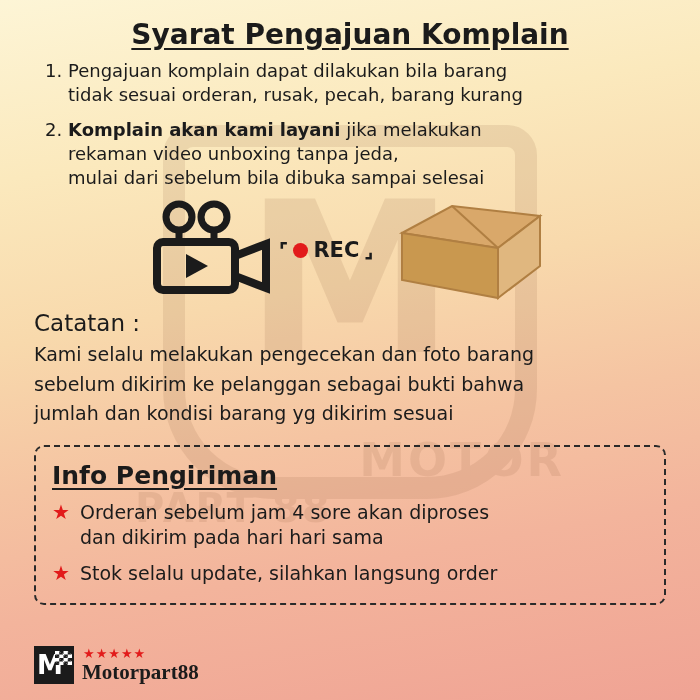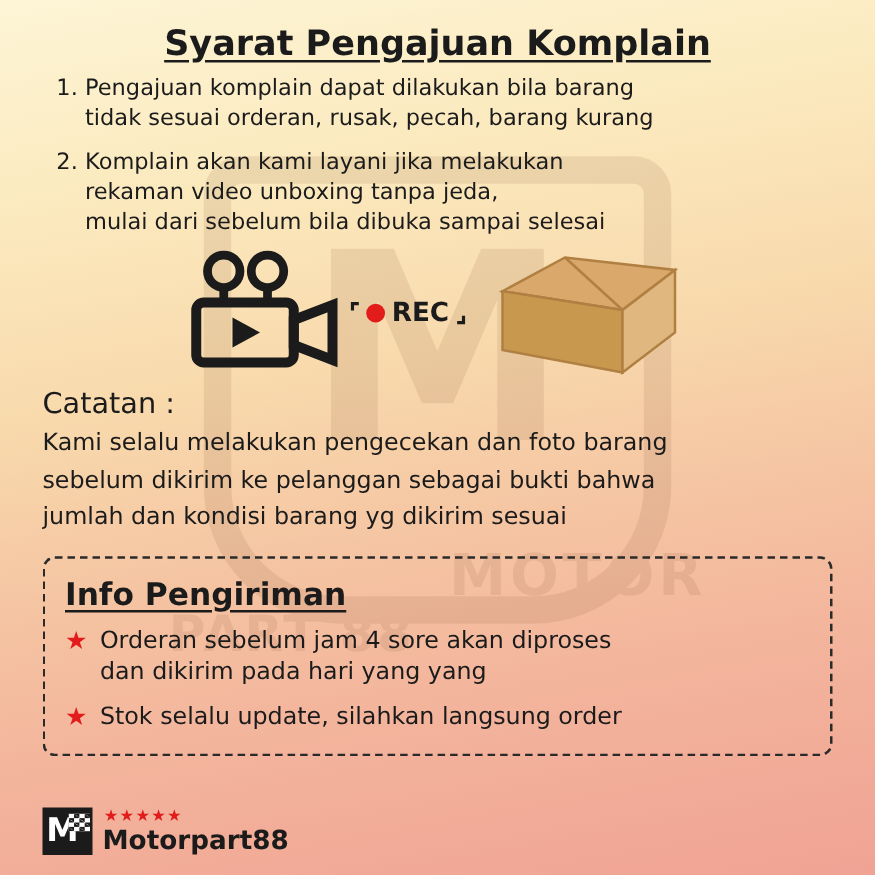--- a/index.html
+++ b/index.html
@@ -100,21 +100,21 @@
     padding-left: 34px;
     list-style: decimal;
     color: #1b1b1b;
   }
   ol.terms > li {
     font-size: 18px;
     line-height: 1.35;
     margin-bottom: 10px;
   }
   ol.terms > li .l2 { display: block; }
-  .bold { font-weight: normal; }
+  .bold { font-weight: bold; }
 
   .icons-row {
     position: relative;
     height: 108px;
     margin-top: 6px;
   }
   .cam-wrap {
     position: absolute;
     left: 118px;
     top: 0;
@@ -237,20 +237,21 @@
     letter-spacing: 1px;
     line-height: 1;
     margin-left: 1px;
     margin-bottom: 2px;
   }
   .brand-name {
     font-weight: bold;
     font-size: 21px;
     color: #1b1b1b;
     line-height: 1;
+    font-family: Liberation Serif, serif;
   }
 </style>
 </head>
 <body>
 
 <div id="poster">
 
   <div class="watermark">
     <div class="wm-inner">
       <div class="wm-shield"></div>
@@ -315,21 +316,21 @@
       <p>jumlah dan kondisi barang yg dikirim sesuai</p>
     </div>
 
     <div class="info-box">
       <h2>Info Pengiriman</h2>
 
       <div class="info-item">
         <span class="star">★</span>
         <span>
           <span>Orderan sebelum jam 4 sore akan diproses</span><br>
-          <span>dan dikirim pada hari yang yang</span>
+          <span>dan dikirim pada hari hari sama</span>
         </span>
       </div>
 
       <div class="info-item">
         <span class="star">★</span>
         <span>Stok selalu update, silahkan langsung order</span>
       </div>
     </div>
 
   </div>

